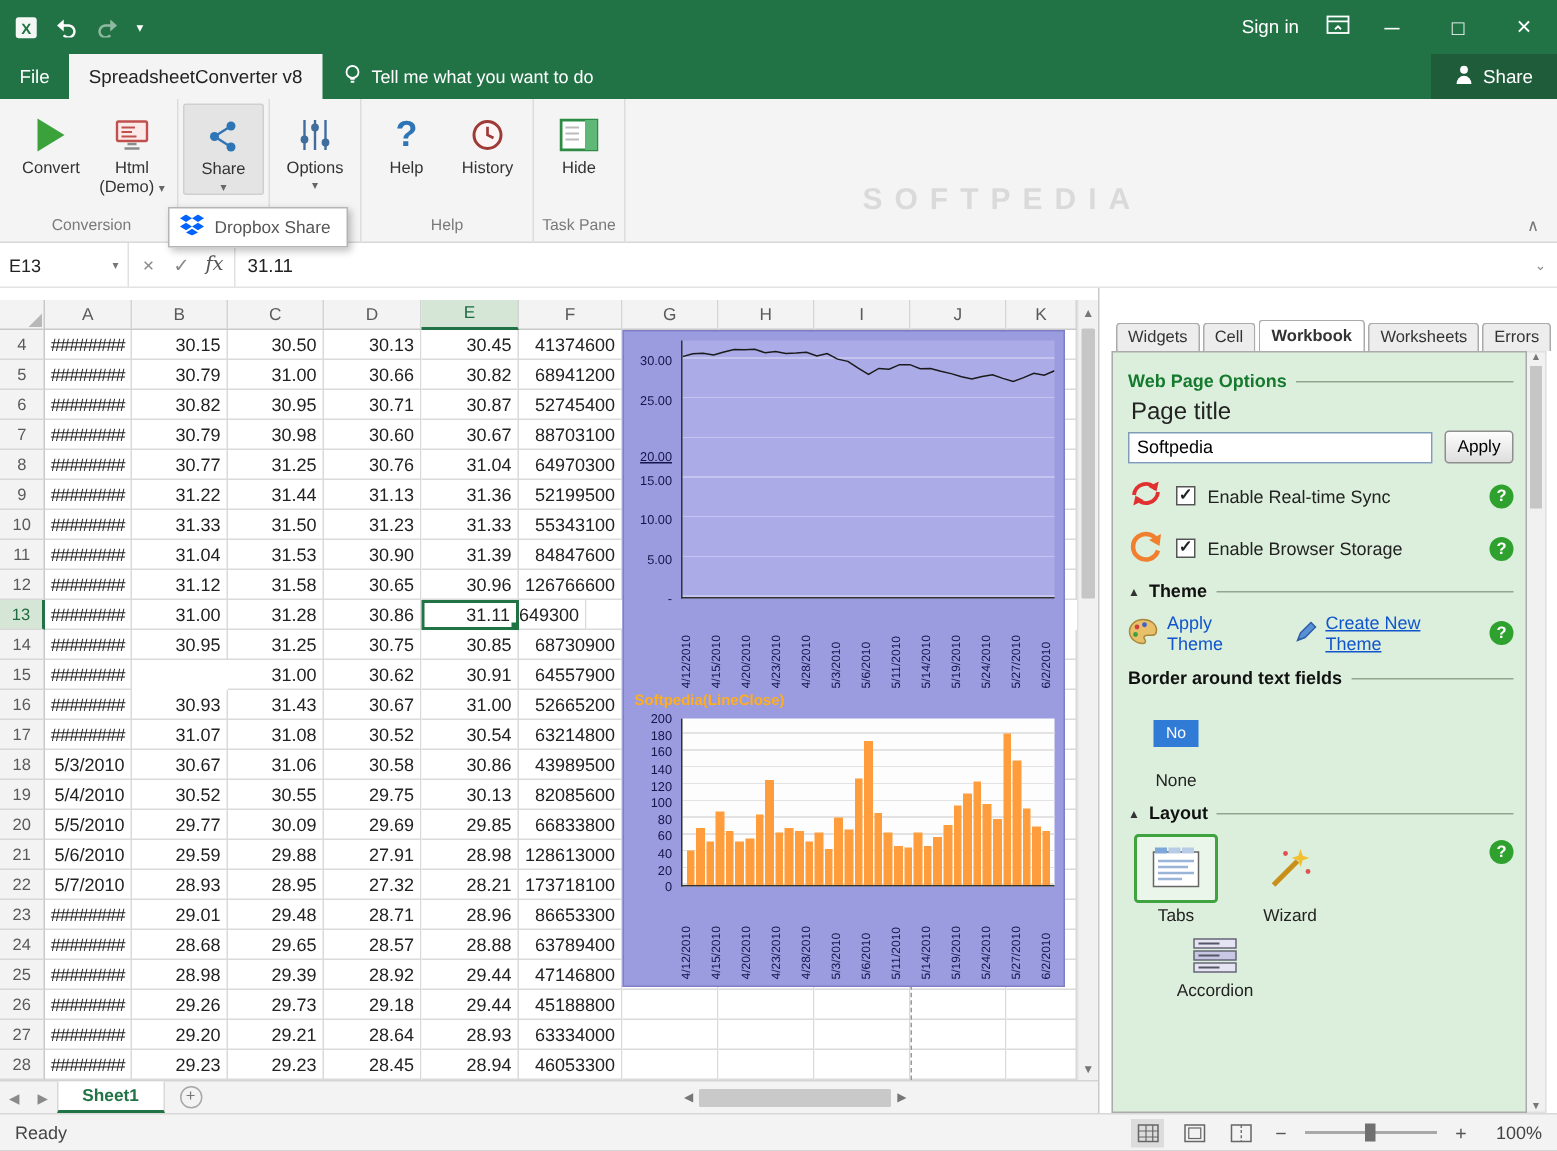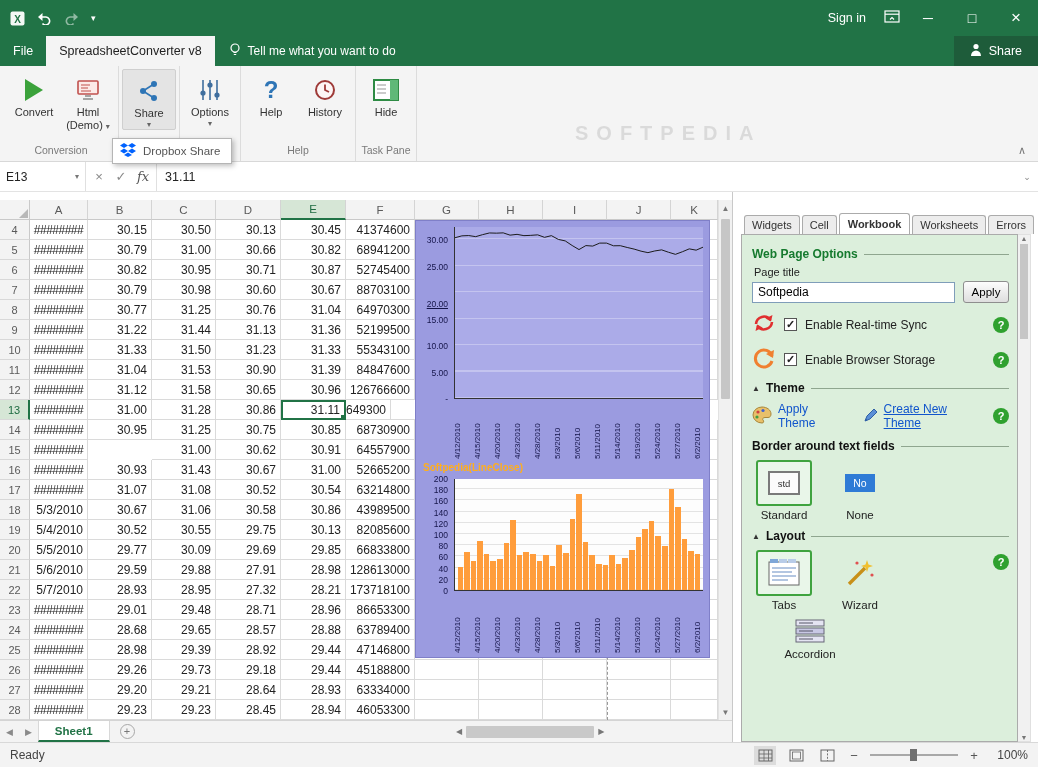--- a/index.html
+++ b/index.html
@@ -109,21 +109,21 @@
   .tp-body { display:flex; flex:1; min-height:0; }
   .tp-content { flex:1; background:#DCEFDC; border:1px solid #ABABAB; padding:8px 8px 0 10px; overflow:hidden; font-size:12px; }
   .tp-scroll { width:13px; background:#F1F1F1; border:1px solid #E0E0E0; border-left:none; display:flex; flex-direction:column; align-items:center; font-size:7px; color:#777; }
   .tp-thumb { width:8px; height:95px; background:#C6C6C6; margin-top:2px; }
   .tps-fill { flex:1; }
 
   .sect-head { display:flex; align-items:center; gap:6px; margin:4px 0 5px; font-weight:bold; font-size:12px; color:#111; }
   .sect-head.green { color:#157A2E; }
   .tri { font-size:8px; color:#333; }
   .hline { flex:1; height:1px; background:#8FA68F; }
-  .small-label { font-size:11px; margin:2px 0 3px 2px; }
+  .small-label { font-size:16px; margin:2px 0 3px 2px; }
   .input-row { display:flex; align-items:center; gap:8px; margin-bottom:6px; }
   .tp-input { flex:1; height:21px; border:1px solid #7F9DB9; padding:0 5px; font-size:12px; font-family:"Liberation Sans", sans-serif; background:#fff; }
   .apply-btn { width:46px; height:22px; background:linear-gradient(#FDFDFD,#DEDEDE); border:1px solid #8E8E8E; border-radius:3px; font-size:11.5px; font-family:"Liberation Sans", sans-serif; }
   .opt-row { display:flex; align-items:center; gap:8px; margin:8px 0; }
   .opt-row .spacer, .spacer { flex:1; }
   .cb { width:13px; height:13px; background:#fff; border:1px solid #555; display:flex; align-items:center; justify-content:center; font-size:11px; line-height:1; color:#222; font-weight:bold; }
   .opt-label { font-size:12px; }
   .qmark { width:16px; height:16px; border-radius:50%; background:#2FA12F; color:#fff; font-weight:bold; font-size:11px; display:flex; align-items:center; justify-content:center; flex:none; }
   .theme-row { display:flex; align-items:center; gap:6px; margin:7px 0 9px; }
   .link { color:#1155CC; font-size:12px; }
@@ -905,26 +905,20 @@
             <span class="spacer"></span>
             <span class="qmark">?</span>
           </div>
 
           <div class="sect-head">
             <span>Border around text fields</span>
               <div class="hline"></div>
           </div>
           <div class="choice-row">
             <div class="bopt">
-              <div class="bframe sel">
-                  <div class="samp-std">std</div>
-                </div>
-              <div>Standard</div>
-            </div>
-            <div class="bopt">
               <div class="bframe">
                   <div class="samp-no">No</div>
                 </div>
               <div>None</div>
             </div>
           </div>
 
           <div class="sect-head">
             <span class="tri">▲</span>
             <span>Layout</span>

